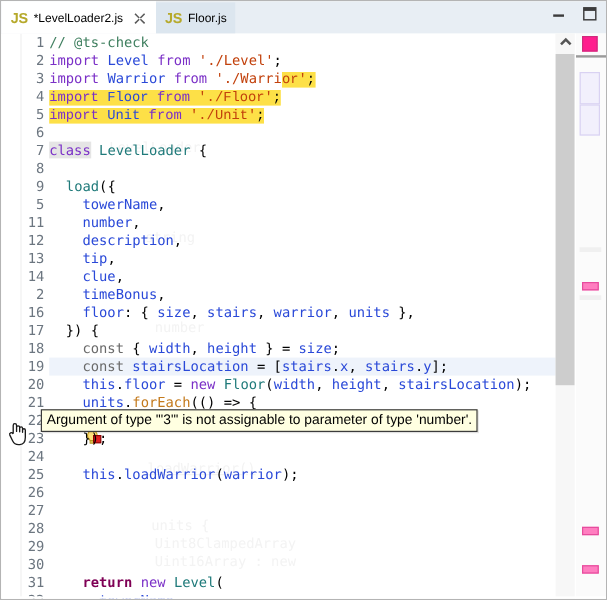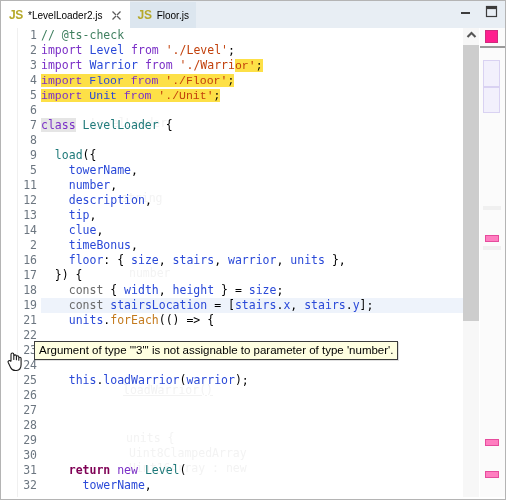--- a/index.html
+++ b/index.html
@@ -395,20 +395,24 @@
         <span class="lno">18</span>
         <span class="ltext">    <span class="gry">const</span> { <span class="id">width</span>, <span class="id">height</span> } = <span class="id">size</span>;</span>
       </div>
 
       <div class="line">
         <span class="rowhl"></span>
         <span class="lno">19</span>
         <span class="ltext" style="position:relative;z-index:1">    <span class="gry">const</span> <span class="id">stairsLocation</span> = [<span class="id">stairs</span>.<span class="id">x</span>, <span class="id">stairs</span>.<span class="id">y</span>];</span>
       </div>
 
+      <div class="line">
+        <span class="lno">20</span>
+        <span class="ltext">    <span class="id">this</span>.<span class="id">floor</span> = <span class="kwp">new</span> <span class="cls">Floor</span>(<span class="id">width</span>, <span class="id">height</span>, <span class="id">stairsLocation</span>);</span>
+      </div>
 
       <div class="line">
         <span class="lno">21</span>
         <span class="ltext">    <span class="id">units</span>.<span class="meth">forEach</span>(() =&gt; {</span>
       </div>
 
       <div class="line">
         <span class="gutter-warn" style="top:0px;">
           <svg width="14" height="14" viewBox="0 0 14 14">
             <ellipse cx="6" cy="5" rx="4" ry="4.4" fill="#ffe07a" stroke="#c9a21a" stroke-width="0.9"></ellipse>

